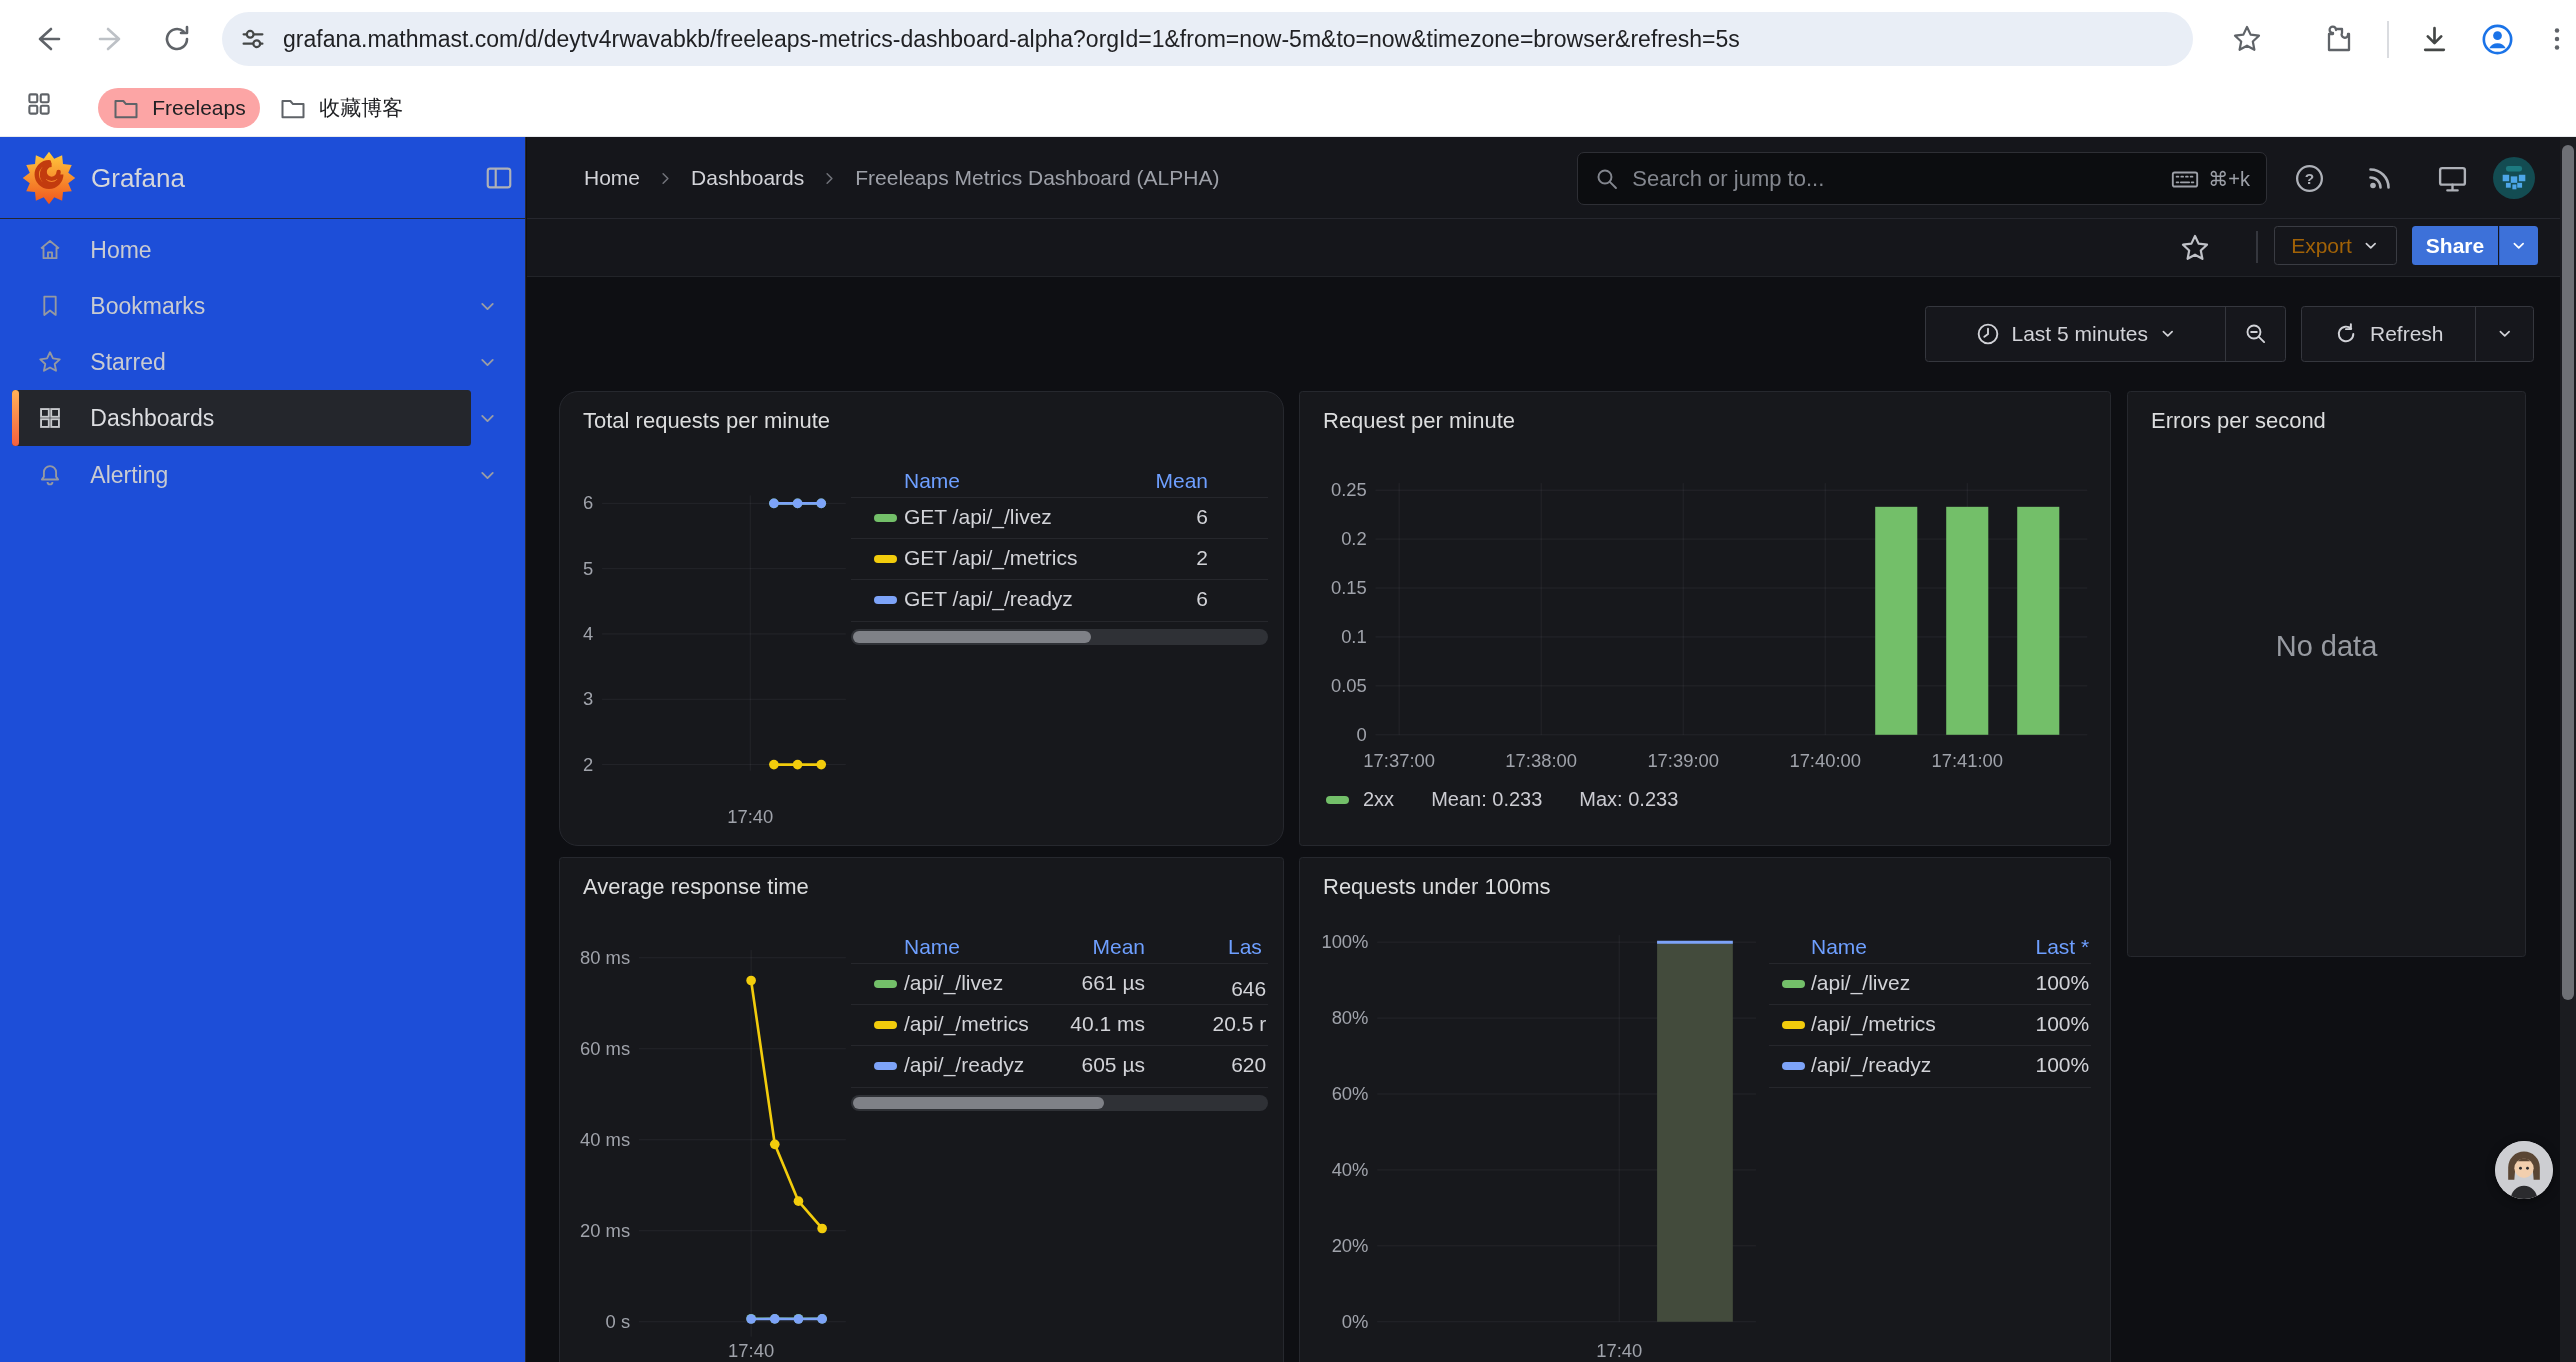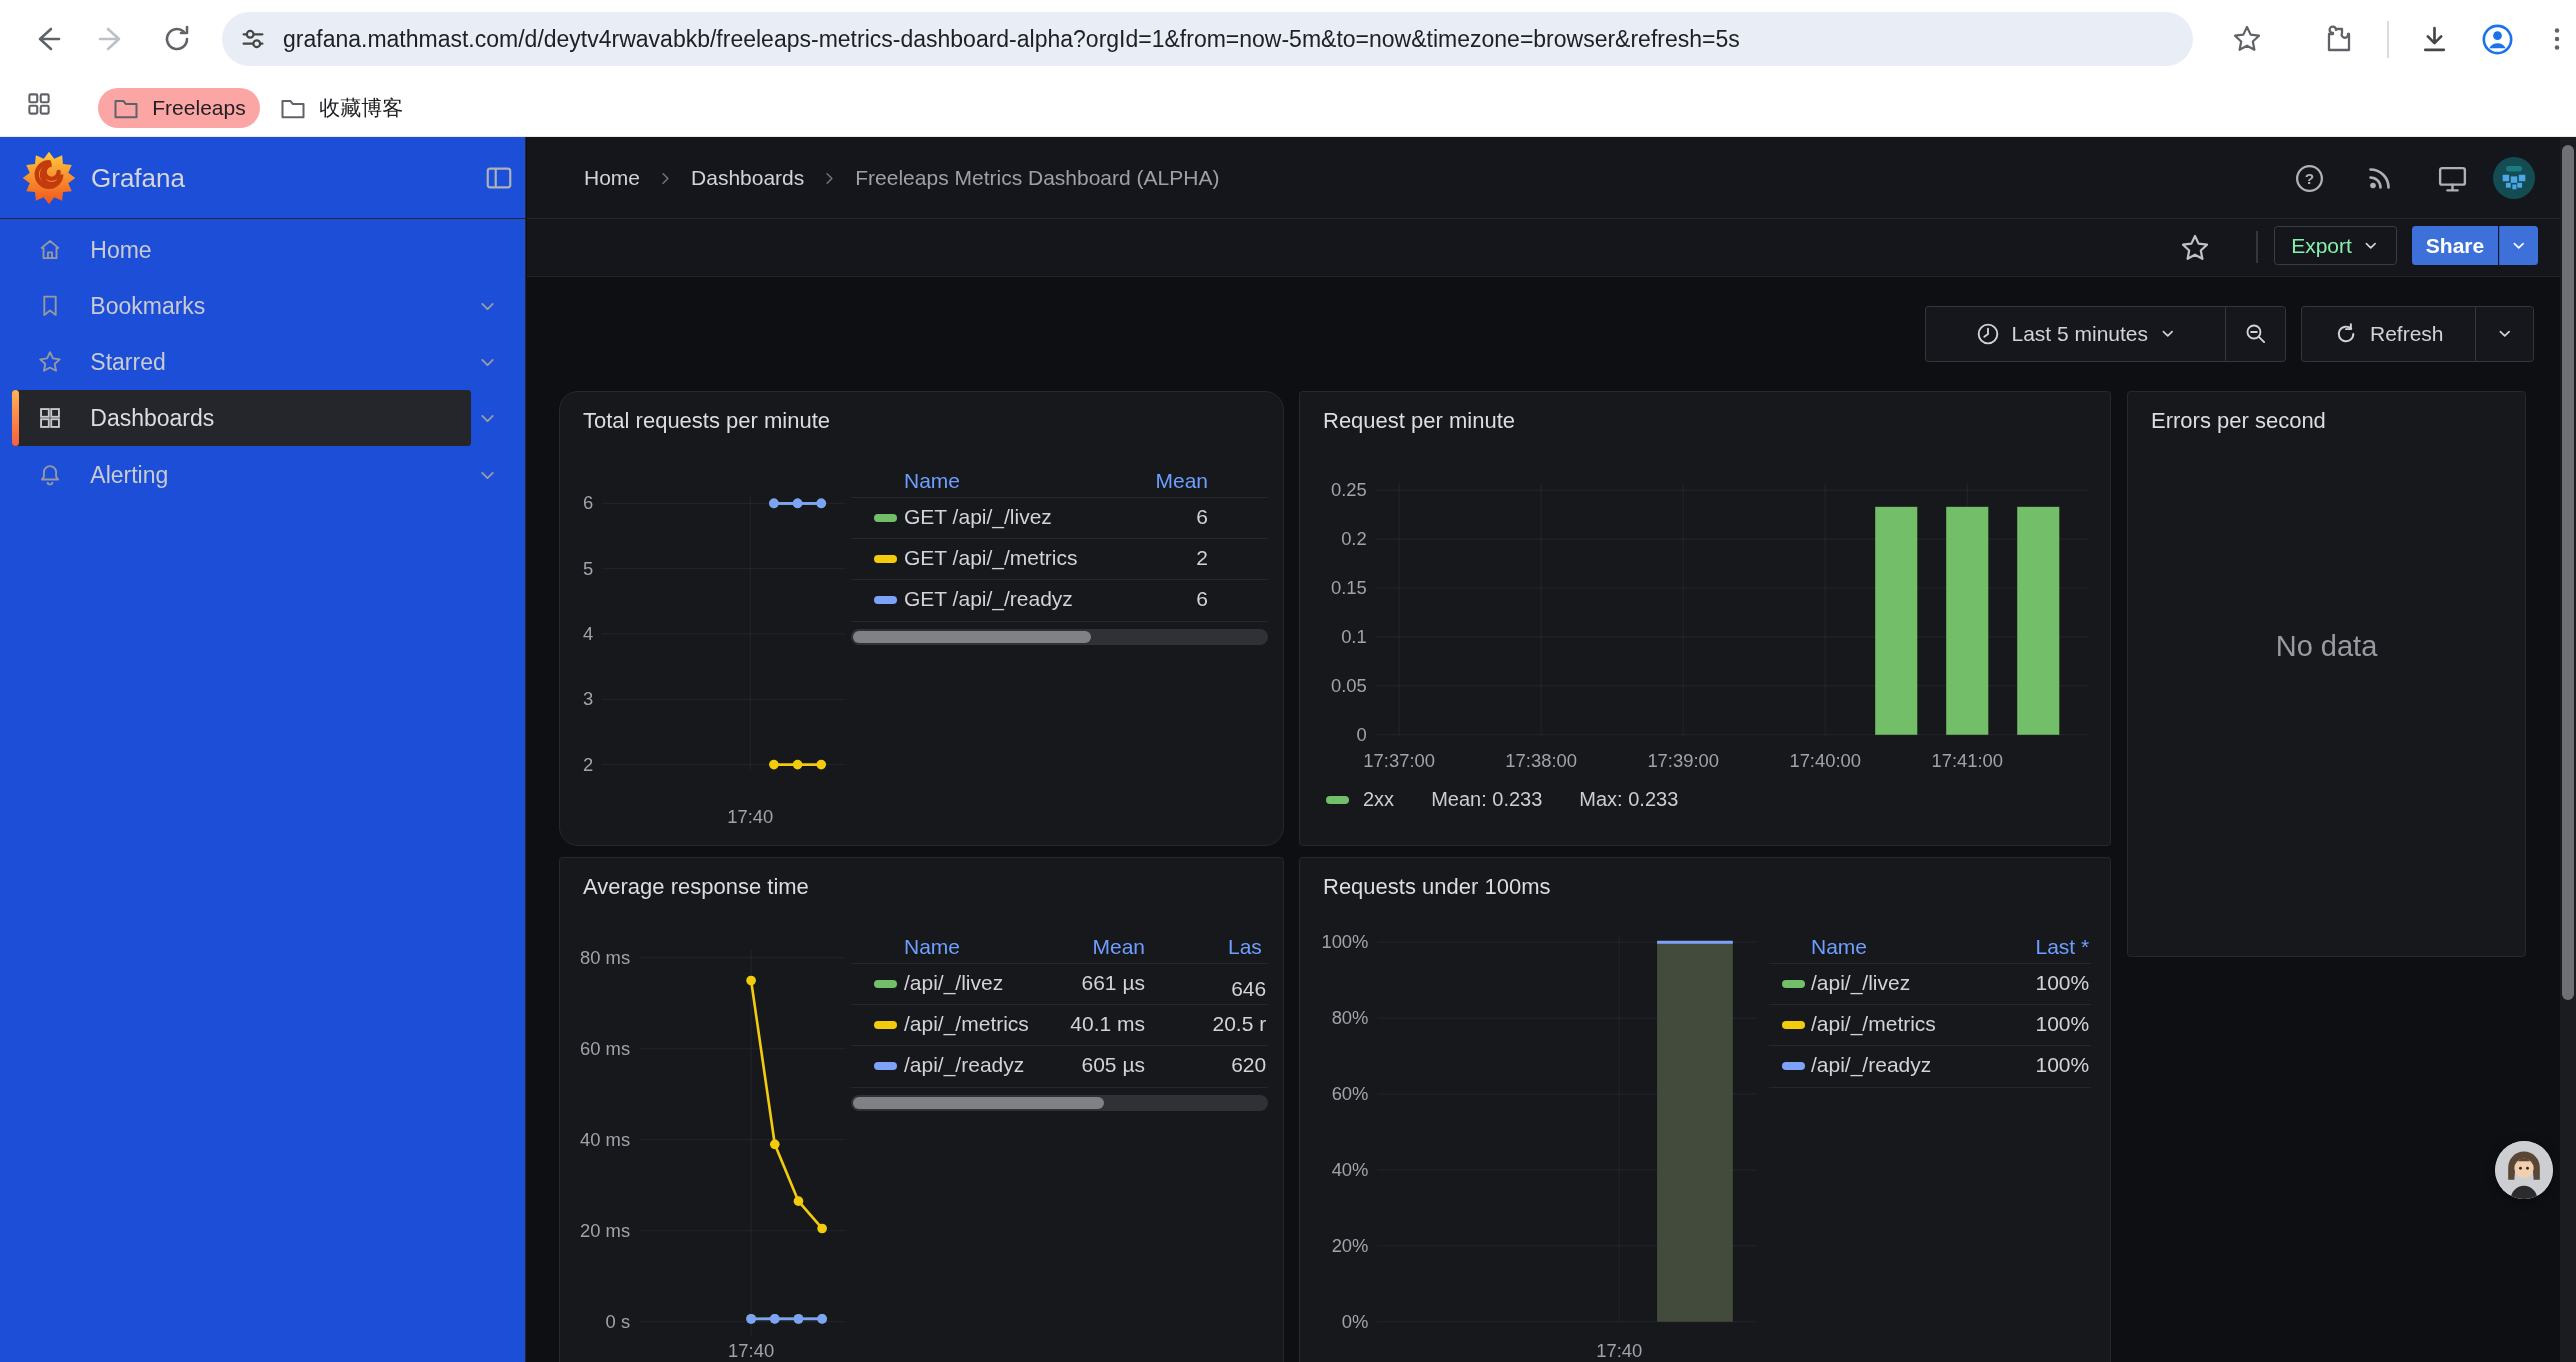--- a/index.html
+++ b/index.html
@@ -34,21 +34,21 @@
   .crumbs { position:absolute; left:57px; top:0; height:82px; display:flex; align-items:center; gap:16px; }
   .crumb { font-size:21px; color:#d2d3d8; white-space:nowrap; }
   .crumb.dim { color:#9da0a8; }
   .searchbox { position:absolute; left:1050px; top:15px; width:690px; height:53px; background:#0c0d10; border:0.9px solid #2e2f35; border-radius:7px; display:flex; align-items:center; }
   .searchbox .ph { font-size:22px; color:#83868e; margin-left:12.3px; }
   .kbdhint { position:absolute; right:16px; top:0; height:51px; display:flex; align-items:center; gap:8.8px; color:#9da0a8; font-size:20px; }
   .hicon { position:absolute; top:20px; width:42px; height:42px; display:flex; align-items:center; justify-content:center; }
 
   .actionsrow { position:absolute; left:527px; top:82px; width:2049px; height:58px; background:#15161b; border-bottom:0.9px solid #222429; }
   .btn { position:absolute; top:7px; height:39px; border-radius:3.5px; display:flex; align-items:center; justify-content:center; font-size:21px; }
-  .btn.ghost { border:0.9px solid #3a3c43; color:#86efac; gap:10.5px; }
+  .btn.ghost { border:0.9px solid #3a3c43; color:#a16207; gap:10.5px; }
   .btn.primary { background:#3d71d9; color:#ffffff; font-weight:bold; }
 
   .canvas { position:absolute; left:527px; top:140px; width:2049px; height:1085px; background:#0e0f13; }
   .timegroup { position:absolute; top:29px; height:56px; display:flex; border:0.9px solid #35373e; border-radius:3.5px; background:#16171c; color:#d2d3d8; }
   .tseg { display:flex; align-items:center; justify-content:center; gap:10.5px; font-size:21px; padding:0 16px; }
   .tseg + .tseg { border-left:0.9px solid #35373e; }
 
   .panel { position:absolute; background:#17181c; border:0.9px solid #26282e; border-radius:3.5px; }
   .ptitle { position:absolute; left:23px; top:16px; font-size:22px; font-weight:500; color:#dcddde; white-space:nowrap; }
   .nodata { position:absolute; width:100%; text-align:center; font-size:29px; color:#979aa1; }
@@ -237,20 +237,34 @@
       <div class="crumbs">
         <span class="crumb">Home</span>
         <svg width="19" height="19" viewBox="0 0 32 32">
             <path d="M12 8 L20 16 L12 24" stroke="#707279" stroke-width="2.6" fill="none" stroke-linecap="round" stroke-linejoin="round"></path>
           </svg>
         <span class="crumb">Dashboards</span>
         <svg width="19" height="19" viewBox="0 0 32 32">
             <path d="M12 8 L20 16 L12 24" stroke="#707279" stroke-width="2.6" fill="none" stroke-linecap="round" stroke-linejoin="round"></path>
           </svg>
         <span class="crumb dim">Freeleaps Metrics Dashboard (ALPHA)</span>
+      </div>
+      <div class="searchbox">
+        <svg style="margin-left:16px" width="26" height="26" viewBox="0 0 32 32">
+            <circle cx="13.5" cy="13.5" r="8" stroke="#83868e" stroke-width="2.4" fill="none"></circle>
+            <path d="M19.5 19.5 L27 27" stroke="#83868e" stroke-width="2.4" stroke-linecap="round"></path>
+          </svg>
+        <span class="ph">Search or jump to...</span>
+        <div class="kbdhint">
+          <svg width="30" height="30" viewBox="0 0 32 32">
+              <rect x="3" y="9" width="26" height="15" rx="2" stroke="#9da0a8" stroke-width="2" fill="none"></rect>
+              <path d="M7 13.5 h2 M12 13.5 h2 M17 13.5 h2 M22 13.5 h2 M7 19.5 h2 M11.5 19.5 h9 M23 19.5 h2" stroke="#9da0a8" stroke-width="1.8" stroke-linecap="round"></path>
+            </svg>
+          <span>⌘+k</span>
+        </div>
       </div>
       <div class="hicon" style="left:1761px">
         <svg width="33" height="33" viewBox="0 0 32 32">
             <circle cx="16" cy="16" r="12" stroke="#aeb1b8" stroke-width="2.2" fill="none"></circle>
             <text x="16" y="21.5" text-anchor="middle" font-size="15" fill="#aeb1b8" font-family="Liberation Sans,sans-serif" font-weight="bold">?</text>
           </svg>
       </div>
       <div class="hicon" style="left:1832px">
         <svg width="32" height="32" viewBox="0 0 32 32">
             <circle cx="9" cy="23.5" r="2.8" fill="#aeb1b8"></circle>

